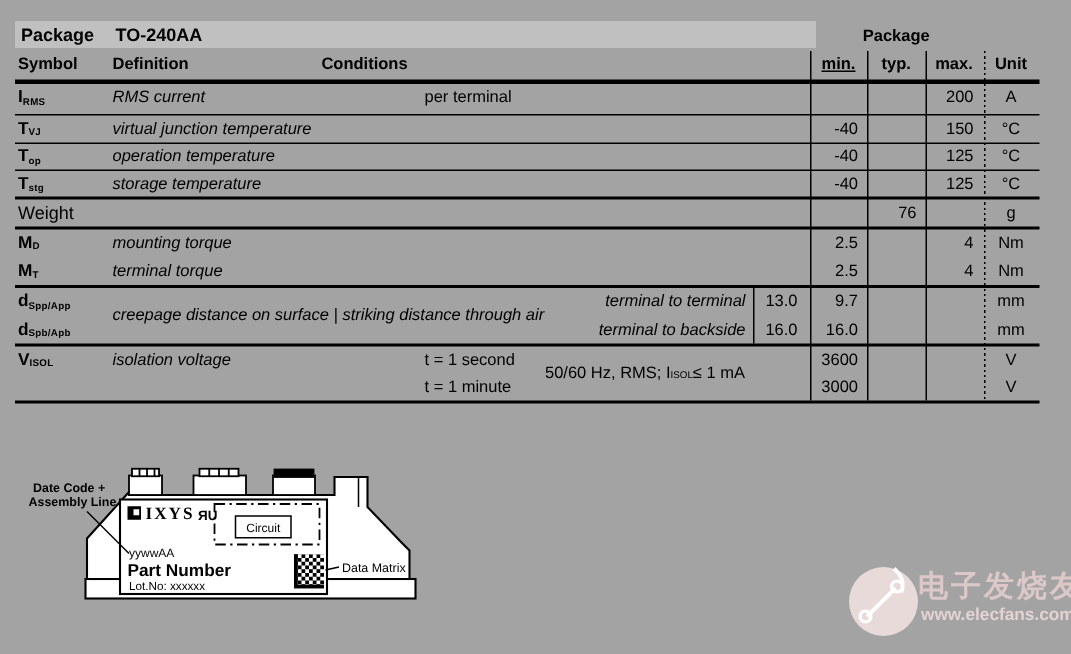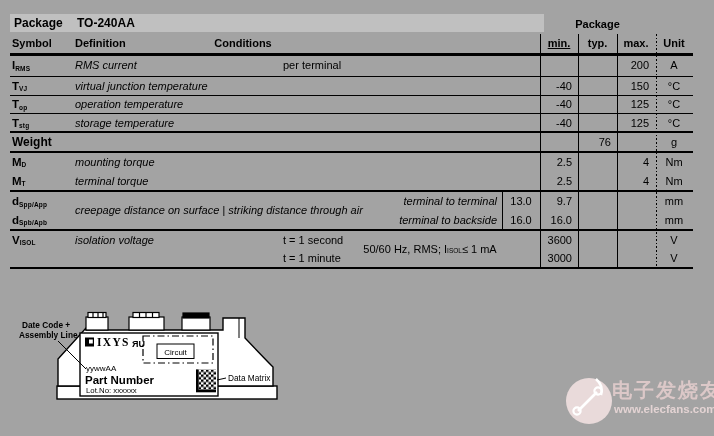--- a/index.html
+++ b/index.html
@@ -23,21 +23,21 @@
   .cv{left:492px;width:38px;justify-content:center;}
   .vmin{left:530px;width:38px;justify-content:flex-end;padding-right:6px;}
   .vtyp{left:568px;width:39px;justify-content:flex-end;padding-right:6px;}
   .vmax{left:607px;width:38px;justify-content:flex-end;padding-right:6px;}
   .vunit{left:645px;width:38px;justify-content:center;}
   .hcell{font-weight:700;}
   .hcond{left:163px;width:140px;justify-content:center;}
   .hmin{left:530px;width:38px;justify-content:center;padding-right:0;text-decoration:underline;}
   .htyp{left:568px;width:39px;justify-content:center;padding-right:0;}
   .hmax{left:607px;width:38px;justify-content:center;padding-right:0;}
-  .wlabel{left:2px;font-weight:700;font-size:12px;}
+  .wlabel{left:2px;font-weight:400;font-size:12px;}
   
   .hrule{position:absolute;left:10px;width:683px;background:#000;}
   .vrule{position:absolute;width:1px;background:#000;}
   .vdash{position:absolute;width:1px;background:repeating-linear-gradient(to bottom,#000 0 1.6px,transparent 1.6px 3.6px);}
   .span2{position:absolute;display:flex;align-items:center;box-sizing:border-box;white-space:nowrap;}
   .drawing{position:absolute;left:15px;top:298px;}
   .watermark{position:absolute;left:556px;top:356px;}
   svg text{font-family:"Liberation Sans",sans-serif;}
   .serif{font-family:"Liberation Serif",serif;}
 </style>

